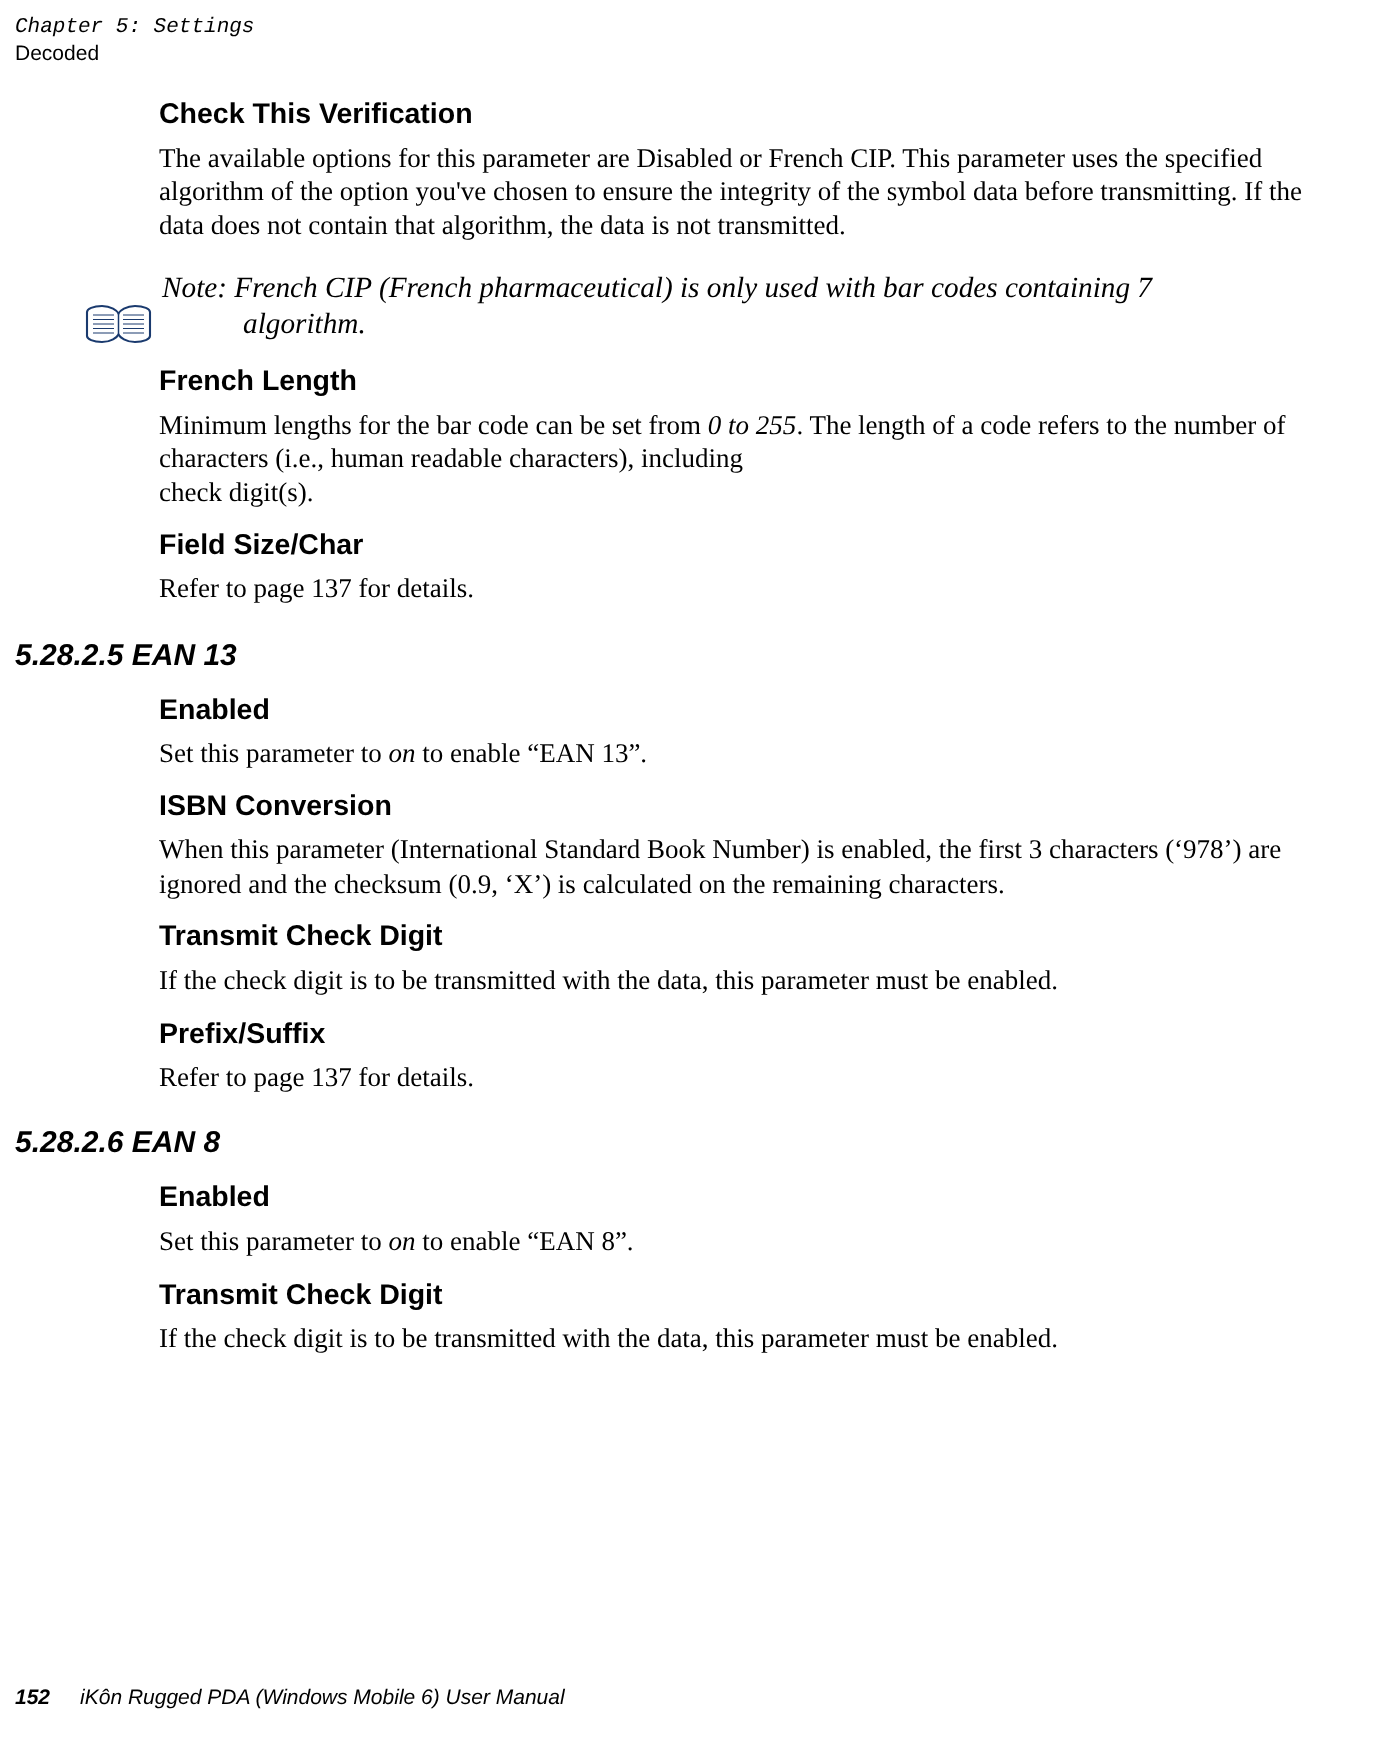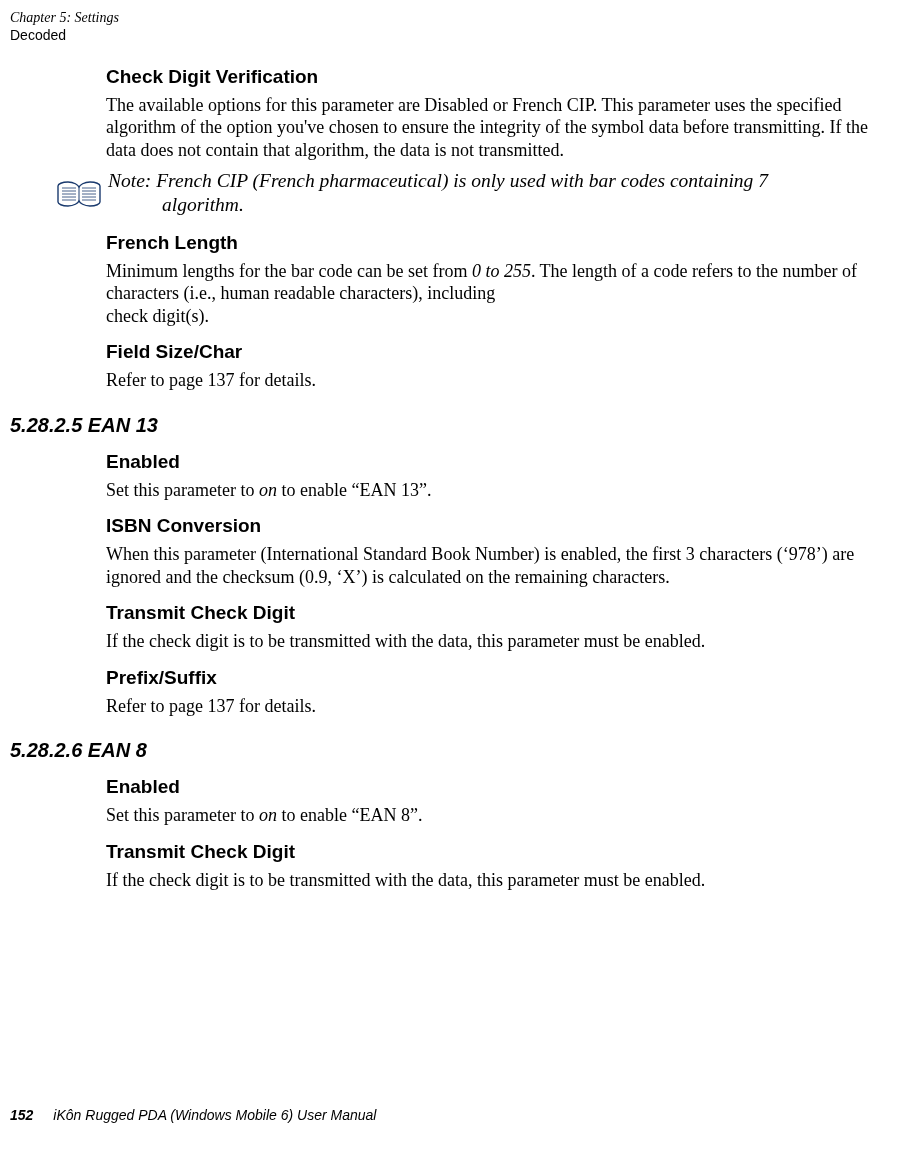--- a/index.html
+++ b/index.html
@@ -6,21 +6,21 @@
     body {
       width: 917px;
       height: 1161px;
       background: #fff;
       font-family: "Times New Roman", Times, serif;
       color: #000;
       position: relative;
       padding: 10px 20px 0 10px;
     }
     .header-line1 {
-      font-family: Liberation Serif, serif;
+      font-family: Liberation Mono, monospace;
       font-style: italic;
       font-size: 14px;
       line-height: 1.2;
     }
     .header-line2 {
       font-family: "Trebuchet MS", "Segoe UI", sans-serif;
       font-size: 14px;
       line-height: 1.2;
       margin-bottom: 22px;
     }
@@ -44,22 +44,22 @@
       margin-left: -96px;
       font-style: italic;
     }
     .body-text {
       font-size: 18px;
       line-height: 1.25;
       margin-bottom: 8px;
     }
     .note-row {
       display: flex;
-      align-items: center;
-      margin-top: 8px;
+      align-items: flex-end;
+      margin-top: 20px;
       margin-bottom: 12px;
       margin-left: -50px;
     }
     .note-icon {
       flex: 0 0 46px;
       height: 28px;
       margin-right: 6px;
       margin-top: 2px;
     }
     .note-text {
@@ -68,42 +68,42 @@
       line-height: 1.25;
     }
     .note-label {
       font-style: italic;
     }
     .note-body-indent {
       margin-left: 54px;
     }
     .footer {
       position: absolute;
-      bottom: 38px;
+      bottom: 22px;
       left: 10px;
       font-family: "Trebuchet MS", "Segoe UI", sans-serif;
       font-style: italic;
       font-size: 14px;
     }
     .footer .page-num {
       font-weight: bold;
       font-style: italic;
       margin-right: 20px;
     }
     .em { font-style: italic; }
   </style>
 </head>
 <body>
 
 <div class="header-line1">Chapter 5: Settings</div>
 <div class="header-line2">Decoded</div>
 
 <div class="content">
 
-  <div class="h4">Check Digit Verification</div>
+  <div class="h4">Check This Verification</div>
   <div class="body-text">The available options for this parameter are Disabled or French CIP. This parameter uses the specified algorithm of the option you've chosen to ensure the integrity of the symbol data before transmitting. If the data does not contain that algorithm, the data is not transmitted.</div>
 
   <div class="note-row">
     <svg class="note-icon" viewBox="0 0 46 28">
       <path d="M2 6 C2 4 6 2 12 2 C18 2 22 5 23 7 C24 5 28 2 34 2 C40 2 44 4 44 6 L44 22 C44 24 40 26 34 26 C28 26 24 23 23 21 C22 23 18 26 12 26 C6 26 2 24 2 22 Z" fill="#fff" stroke="#1a3a6e" stroke-width="1.4"></path>
       <path d="M23 7 L23 21" stroke="#1a3a6e" stroke-width="1"></path>
       <path d="M6 8 L20 8 M6 11 L20 11 M6 14 L20 14 M6 17 L20 17 M6 20 L20 20" stroke="#1a3a6e" stroke-width="0.8"></path>
       <path d="M26 8 L40 8 M26 11 L40 11 M26 14 L40 14 M26 17 L40 17 M26 20 L40 20" stroke="#1a3a6e" stroke-width="0.8"></path>
     </svg>
     <div class="note-text">

